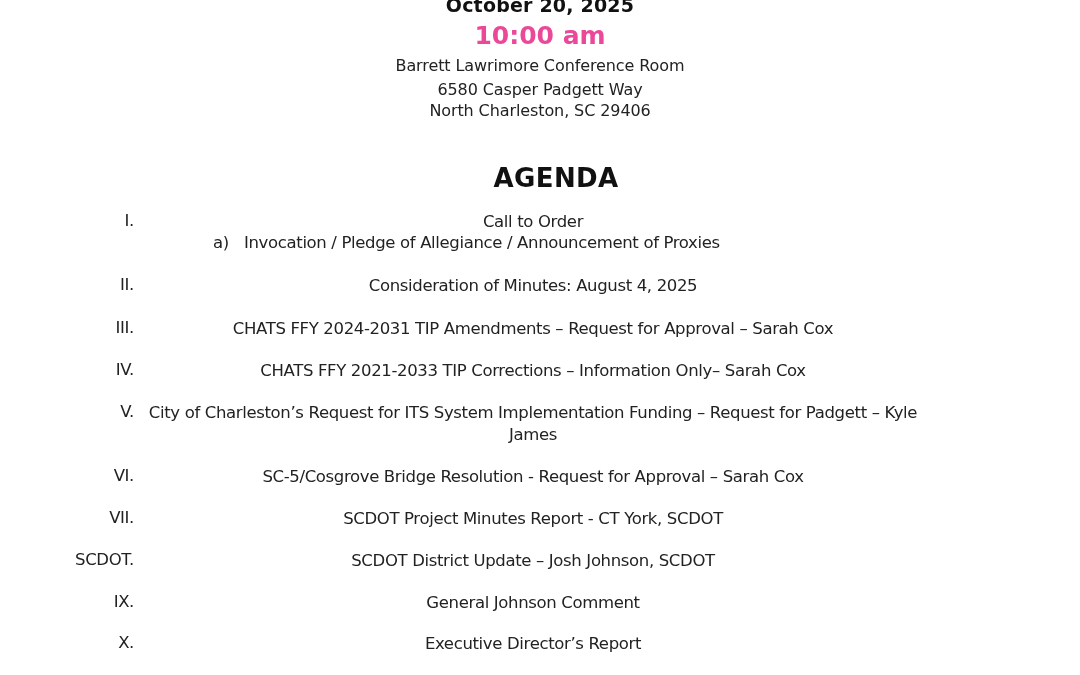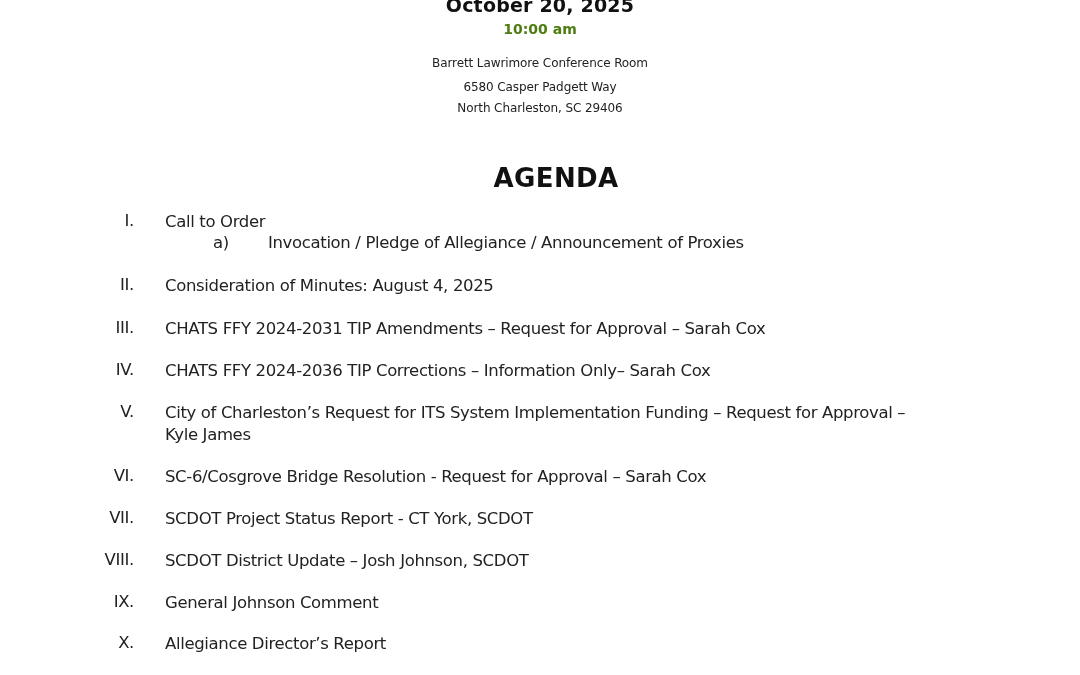--- a/index.html
+++ b/index.html
@@ -29,25 +29,25 @@
   .date {
     top: -6px;
     font-weight: bold;
     font-size: 19px;
     letter-spacing: 0.2px;
     color: #111;
   }
   .time {
     top: 21px;
     font-weight: bold;
-    font-size: 14px;
-    color: #4d7c0f;
+    font-size: 25px;
+    color: #ec4899;
   }
   .addr {
-    font-size: 12px;
+    font-size: 16px;
     color: #222;
     letter-spacing: -0.1px;
   }
   .addr1 { top: 56px; }
   .addr2 { top: 80px; }
   .addr3 { top: 101px; }
   .heading {
     top: 163px;
     font-weight: bold;
     font-size: 26px;
@@ -64,32 +64,33 @@
     letter-spacing: -0.35px;
   }
   .num {
     position: absolute;
     width: 134px;
     text-align: right;
     left: 0;
   }
   .txt {
     position: absolute;
-    left: 165px;
+    left: 148px;
     width: 770px;
     line-height: 22px;
+    text-align: center;
   }
   .sub {
     position: absolute;
     font-size: 16.5px;
     color: #222;
     letter-spacing: -0.35px;
   }
   .sub-num { left: 213px; }
-  .sub-txt { left: 244px; margin-left: 24px; }
+  .sub-txt { left: 244px; }
 </style>
 </head>
 <body>
 
 <div class="page">
 
   <div class="center date">October 20, 2025</div>
   <div class="center time">10:00 am</div>
 
   <div class="center addr addr1">Barrett Lawrimore Conference Room</div>
@@ -112,46 +113,46 @@
     <span class="txt">Consideration of Minutes: August 4, 2025</span>
   </div>
 
   <div class="item" style="top:318px;">
     <span class="num">III.</span>
     <span class="txt">CHATS FFY 2024-2031 TIP Amendments – Request for Approval – Sarah Cox</span>
   </div>
 
   <div class="item" style="top:360px;">
     <span class="num">IV.</span>
-    <span class="txt">CHATS FFY 2024-2036 TIP Corrections – Information Only– Sarah Cox</span>
+    <span class="txt">CHATS FFY 2021-2033 TIP Corrections – Information Only– Sarah Cox</span>
   </div>
 
   <div class="item" style="top:402px;">
     <span class="num">V.</span>
-    <span class="txt">City of Charleston’s Request for ITS System Implementation Funding – Request for Approval – Kyle James</span>
+    <span class="txt">City of Charleston’s Request for ITS System Implementation Funding – Request for Padgett – Kyle James</span>
   </div>
 
   <div class="item" style="top:466px;">
     <span class="num">VI.</span>
-    <span class="txt">SC-6/Cosgrove Bridge Resolution - Request for Approval – Sarah Cox</span>
+    <span class="txt">SC-5/Cosgrove Bridge Resolution - Request for Approval – Sarah Cox</span>
   </div>
 
   <div class="item" style="top:508px;">
     <span class="num">VII.</span>
-    <span class="txt">SCDOT Project Status Report - CT York, SCDOT</span>
+    <span class="txt">SCDOT Project Minutes Report - CT York, SCDOT</span>
   </div>
 
   <div class="item" style="top:550px;">
-    <span class="num">VIII.</span>
+    <span class="num">SCDOT.</span>
     <span class="txt">SCDOT District Update – Josh Johnson, SCDOT</span>
   </div>
 
   <div class="item" style="top:592px;">
     <span class="num">IX.</span>
     <span class="txt">General Johnson Comment</span>
   </div>
 
   <div class="item" style="top:633px;">
     <span class="num">X.</span>
-    <span class="txt">Allegiance Director’s Report</span>
+    <span class="txt">Executive Director’s Report</span>
   </div>
 
 </div>
 
 </body></html>

